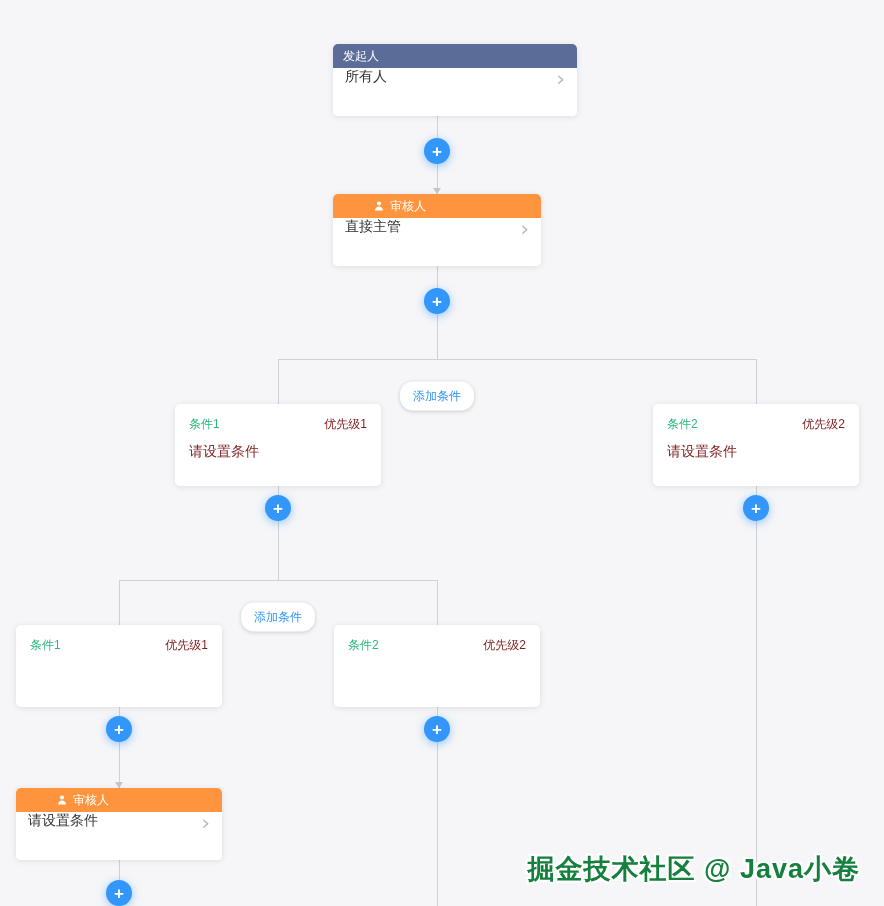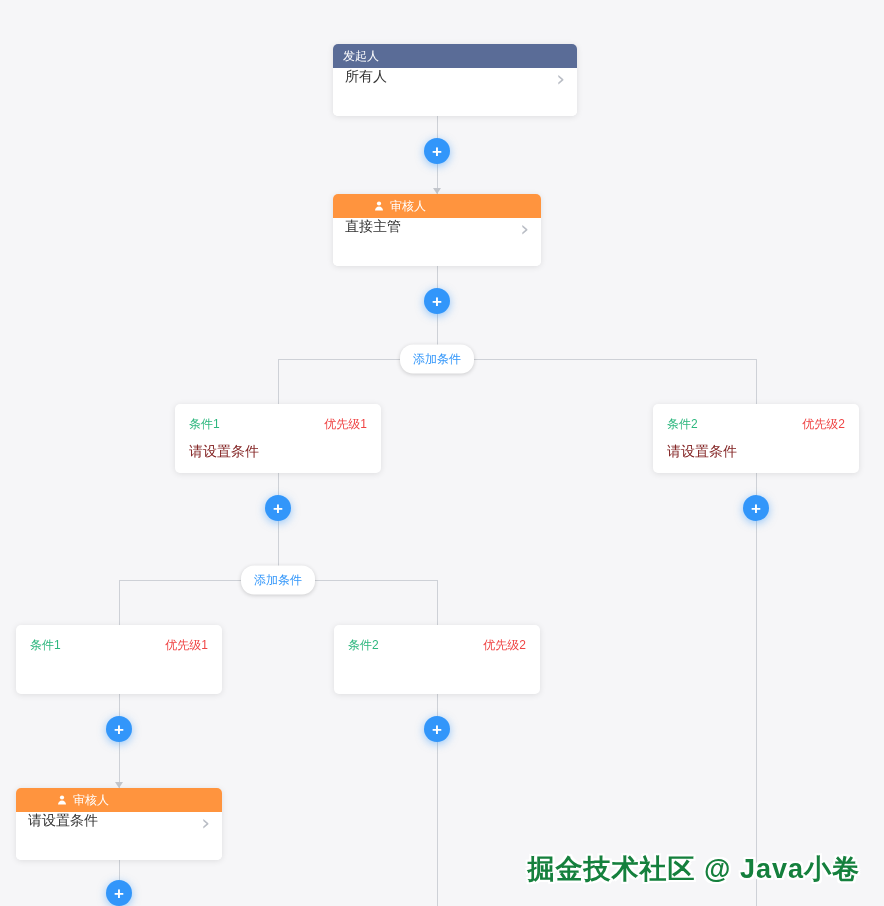--- a/index.html
+++ b/index.html
@@ -62,30 +62,30 @@
     color: #b9bdc5;
     font-size: 22px;
     line-height: 1;
     font-family: "DejaVu Sans", sans-serif;
   }
   .person-icon svg { display: block; }
   
   .cond-card {
     position: absolute;
     width: 206px;
-    height: 69px;
+    height: 82px;
     background: #fff;
     border-radius: 5px;
     box-shadow: 0 1px 6px rgba(0,0,0,.10);
     padding: 12px 14px;
     cursor: pointer;
   }
   .cond-top { display: flex; justify-content: space-between; font-size: 12px; }
   .cond-title { color: #2db77e; }
-  .cond-priority { color: #ef4444; }
+  .cond-priority { color: #7f1d1d; }
   .cond-value { margin-top: 10px; font-size: 14px; color: #7f1d1d; }
   
   .plus {
     position: absolute;
     width: 26px; height: 26px;
     border-radius: 50%;
     background: #3296fa;
     color: #fff;
     border: none;
     padding: 0;
@@ -105,20 +105,21 @@
     background: #fff;
     color: #3296fa;
     font-size: 12px;
     border: none;
     border-radius: 13px;
     padding: 6px 13px;
     cursor: pointer;
     box-shadow: 0 1px 4px rgba(0,0,0,.18);
     z-index: 3;
     white-space: nowrap;
+    margin-top: 37px;
   }
   .watermark {
     position: absolute;
     right: 24px;
     top: 851px;
     font-size: 27px;
     font-weight: bold;
     letter-spacing: 1px;
     color: #15803d;
     white-space: nowrap;

